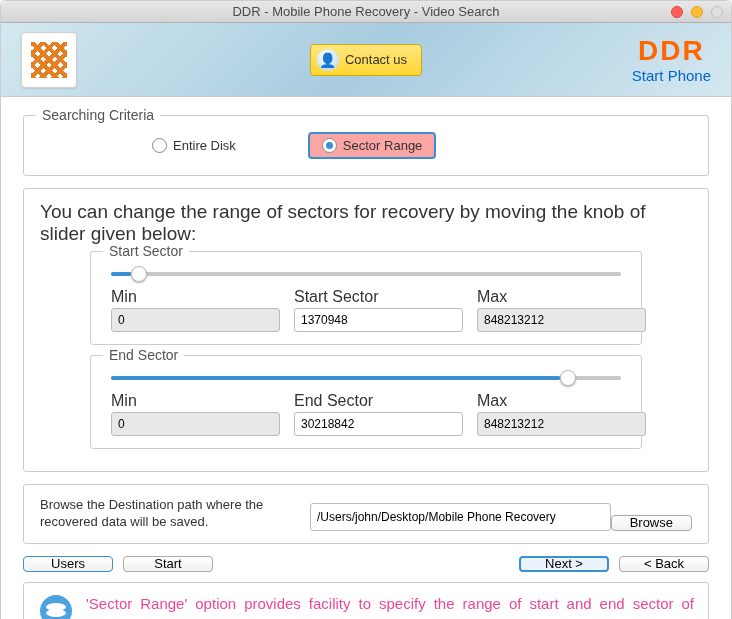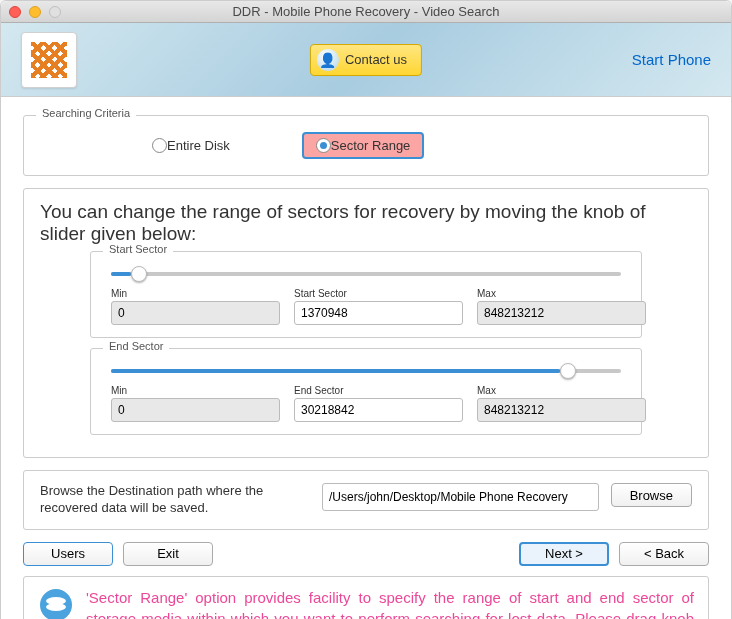--- a/index.html
+++ b/index.html
@@ -1,54 +1,54 @@
 <!DOCTYPE html>
 <html><head>
 <meta charset="utf-8">
 <style>
 * { box-sizing: border-box; margin: 0; padding: 0; }
 body { font-family: "Helvetica Neue", Arial, sans-serif; font-size: 13px; color: #333; background: #f5f5f5; width: 732px; height: 619px; overflow: hidden; }
 .window { width: 732px; background: #fff; border: 1px solid #ccc; border-radius: 6px 6px 0 0; }
-.titlebar { height: 22px; background: linear-gradient(#e8e8e8, #d4d4d4); border-bottom: 1px solid #b0b0b0; display: flex; align-items: center; padding: 0 8px; position: relative; border-radius: 6px 6px 0 0; }
+.titlebar { height: 22px; background: linear-gradient(#e8e8e8, #d4d4d4); border-bottom: 1px solid #b0b0b0; display: flex; align-items: center; padding: 0 8px; position: relative; border-radius: 6px 6px 0 0; justify-content: flex-end; }
 .traffic { display: flex; gap: 8px; }
 .dot { width: 12px; height: 12px; border-radius: 50%; }
 .dot.red { background: #ff5f56; border: 1px solid #e0443e; }
 .dot.yellow { background: #ffbd2e; border: 1px solid #dea123; }
 .dot.green { background: #e0e0e0; border: 1px solid #c0c0c0; }
 .title { position: absolute; left: 0; right: 0; text-align: center; font-size: 13px; color: #4a4a4a; }
 .header { height: 74px; background: linear-gradient(135deg, #d4e8f0 0%, #a8cce0 50%, #d4e8f0 100%); border-bottom: 1px solid #ccc; display: flex; align-items: center; padding: 0 20px; position: relative; }
 .logo-box { width: 56px; height: 56px; background: #fff; border: 1px solid #d0d0d0; border-radius: 4px; display: flex; align-items: center; justify-content: center; box-shadow: 0 1px 2px rgba(0,0,0,.1); }
 .logo-inner { width: 36px; height: 36px; background-image: repeating-linear-gradient(45deg, #e67e22 0 4px, transparent 4px 8px), repeating-linear-gradient(-45deg, #e67e22 0 4px, transparent 4px 8px); }
 .contact-btn { position: absolute; left: 50%; transform: translateX(-50%); background: linear-gradient(#ffe680, #ffd633); border: 1px solid #d4a800; border-radius: 4px; padding: 4px 14px 4px 6px; display: flex; align-items: center; gap: 6px; font-size: 13px; color: #333; cursor: pointer; }
 .contact-icon { width: 22px; height: 22px; background: radial-gradient(circle at 40% 30%, #fff, #b0d4e8); border-radius: 50%; display: flex; align-items: center; justify-content: center; font-size: 14px; }
 .brand { margin-left: auto; text-align: center; }
 .brand-ddr { font-size: 28px; font-weight: bold; color: #ff6600; letter-spacing: 2px; }
 .brand-sub { font-size: 15px; color: #0066cc; font-weight: 500; }
 .content { padding: 18px 22px 10px; }
 .fieldset { border: 1px solid #ccc; border-radius: 3px; padding: 12px 16px; margin-bottom: 12px; position: relative; }
-.legend { position: absolute; top: -9px; left: 12px; background: #fff; padding: 0 6px; font-size: 11px; color: #555; }
+.legend { position: absolute; top: -9px; left: 12px; background: #fff; padding: 0 6px; font-size: 14px; color: #555; }
 .radio-row { display: flex; gap: 60px; padding: 4px 0 4px 100px; align-items: center; }
-.radio-item { display: flex; align-items: flex-end; padding: 4px 12px; border-radius: 4px; }
+.radio-item { display: flex; align-items: flex-end; gap: 6px; padding: 4px 12px; border-radius: 4px; }
 .radio-item.selected { border: 2px solid #3b8fd4; background: #fca5a5; }
 .radio { width: 15px; height: 15px; border-radius: 50%; border: 1px solid #888; background: #fff; display: inline-flex; align-items: center; justify-content: center; }
 .radio.checked::after { content: ""; width: 7px; height: 7px; border-radius: 50%; background: #3b8fd4; }
 .desc { font-size: 19px; color: #333; margin-bottom: 6px; }
 .inner-fieldset { border: 1px solid #ccc; border-radius: 3px; padding: 14px 20px 12px; margin: 6px 50px 10px; position: relative; }
 .slider-track { height: 4px; background: #c8c8c8; border-radius: 2px; position: relative; margin: 6px 0 12px; }
 .slider-fill { position: absolute; height: 4px; background: #3b8fd4; border-radius: 2px; top: 0; }
 .slider-knob { position: absolute; width: 16px; height: 16px; background: #fff; border: 1px solid #bbb; border-radius: 50%; top: -6px; box-shadow: 0 1px 2px rgba(0,0,0,.3); }
 .field-row { display: flex; gap: 14px; }
 .field-col { flex: 1; display: flex; flex-direction: column; gap: 2px; }
-.field-label { font-size: 10px; color: #333; }
+.field-label { font-size: 16px; color: #333; }
 .field-input { height: 24px; border: 1px solid #bbb; border-radius: 3px; padding: 0 6px; font-size: 12px; background: #fff; }
 .field-input.ro { background: #e8e8e8; }
-.browse-row { display: flex; align-items: flex-start; gap: 12px; }
+.browse-row { display: flex; align-items: flex-end; }
 .browse-text { flex: 0 0 270px; font-size: 13px; line-height: 1.3; }
 .path-input { flex: 1; height: 28px; border: 1px solid #bbb; border-radius: 3px; padding: 0 6px; font-size: 12px; }
-.btn { height: 24px; padding: 0 18px; background: linear-gradient(#fff, #f0f0f0); border: 1px solid #aaa; border-radius: 4px; font-size: 13px; cursor: pointer; display: inline-flex; align-items: center; justify-content: center; }
+.btn { height: 16px; padding: 0 18px; background: linear-gradient(#fff, #f0f0f0); border: 1px solid #aaa; border-radius: 4px; font-size: 13px; cursor: pointer; display: inline-flex; align-items: center; justify-content: center; }
 .btn.primary { border: 2px solid #3b8fd4; background: #eaf3fb; }
 .nav-row { display: flex; gap: 10px; margin-bottom: 10px; }
 .nav-row .spacer { flex: 1; }
 .nav-row .btn { min-width: 90px; }
 .info-box { border: 1px solid #ccc; border-radius: 3px; padding: 10px 14px; display: flex; gap: 12px; align-items: flex-start; position: relative; }
 .info-icon { width: 36px; height: 36px; flex-shrink: 0; }
 .info-text { font-size: 15px; line-height: 1.4; color: #ec4899; text-align: justify; }
 .watermark { position: absolute; bottom: 6px; right: 12px; font-size: 14px; font-weight: bold; font-style: italic; color: #555; }
 </style>
 </head>
@@ -66,20 +66,21 @@
 
   <div class="header">
     <div class="logo-box">
         <div class="logo-inner"></div>
       </div>
     <button class="contact-btn">
       <span class="contact-icon">👤</span>
       <span>Contact us</span>
     </button>
     <div class="brand">
+      <div class="brand-ddr">DDR</div>
       <div class="brand-sub">Start Phone</div>
     </div>
   </div>
 
   <div class="content">
 
     <div class="fieldset">
       <div class="legend">Searching Criteria</div>
       <div class="radio-row">
         <label class="radio-item">
@@ -144,21 +145,21 @@
     <div class="fieldset">
       <div class="browse-row">
         <div class="browse-text">Browse the Destination path where the recovered data will be saved.</div>
         <input class="path-input" value="/Users/john/Desktop/Mobile Phone Recovery" style="">
         <button class="btn">Browse</button>
       </div>
     </div>
 
     <div class="nav-row">
       <button class="btn" style="border-color:#3b8fd4">Users</button>
-      <button class="btn">Exit</button>
+      <button class="btn">Start</button>
       <div class="spacer"></div>
       <button class="btn primary">Next &gt;</button>
       <button class="btn">&lt; Back</button>
     </div>
 
     <div class="info-box">
       <div class="info-icon">
         <svg viewBox="0 0 36 36">
             <circle cx="18" cy="18" r="16" fill="#4aa3df"></circle>
             <ellipse cx="18" cy="14" rx="10" ry="4" fill="#fff"></ellipse>

